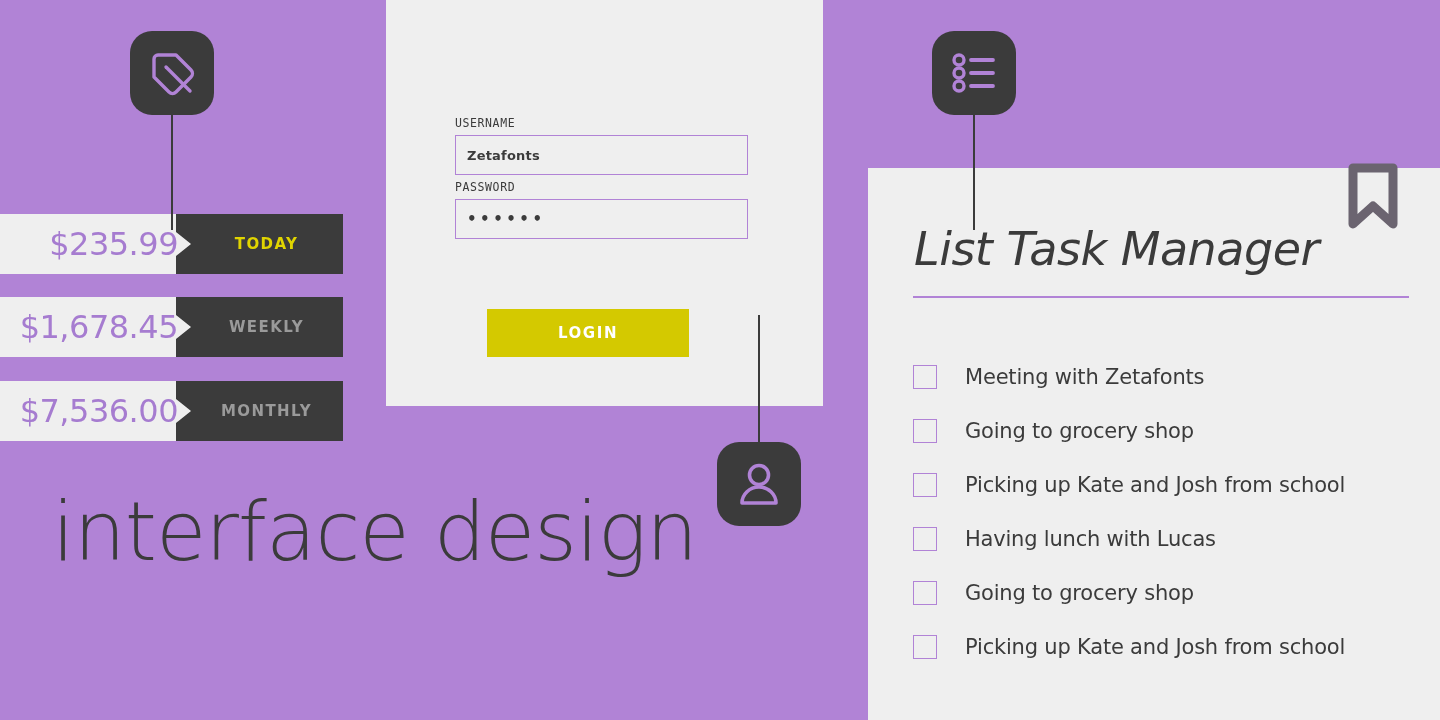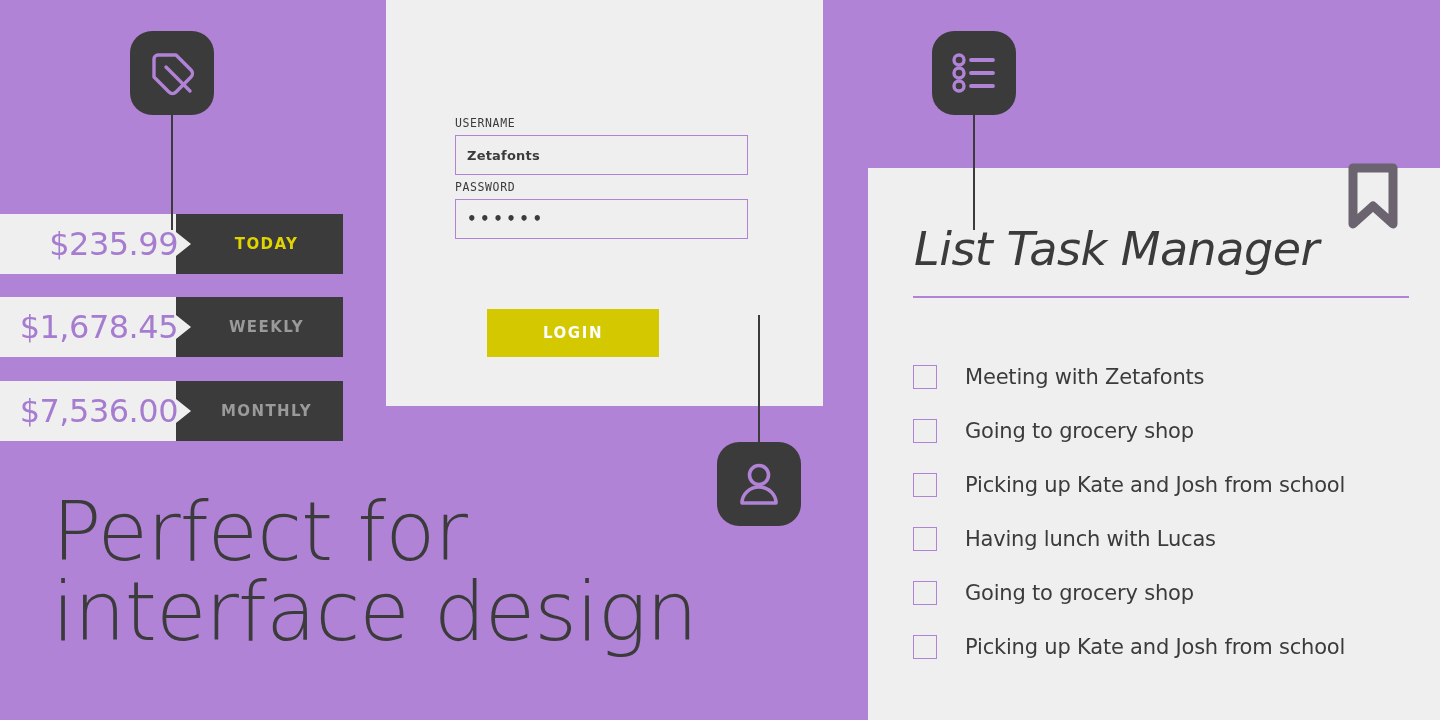--- a/index.html
+++ b/index.html
@@ -49,21 +49,21 @@
     color:#3b3b3b;
     font-weight:bold;
   }
 
   #group-username { top:72px;margin-top:44px; }
   #group-password { top:180px; }
 
   #login-button {
     position:absolute;
     left:487px; top:309px;
-    width:172px; height:48px;
+    width:202px; height:48px;
     background:#d4c900;
     border:none;
     color:#ffffff;
     font-size:15px;
     font-weight:bold;
     letter-spacing:1.6px;
     font-family:"DejaVu Sans", sans-serif;
     cursor:pointer;
     display:flex; align-items:center; justify-content:center;
   }
@@ -232,21 +232,20 @@
   <div class="price-row" id="price-row-2">
     <div class="price-amount-cell">
       <span class="price-amount">$7,536.00</span>
     </div>
     <div class="price-tag-cell">
       <span class="price-label">MONTHLY</span>
     </div>
   </div>
 
   <div id="headline">
-    <span class="ln">Perfect for</span>
     <span class="ln">interface design</span>
   </div>
 
   <div class="panel-light" id="task-panel">
     <div id="task-title">List Task Manager</div>
     <div id="task-divider"></div>
 
     <div id="task-list">
       <div class="task-item">
         <span class="task-checkbox"></span>

